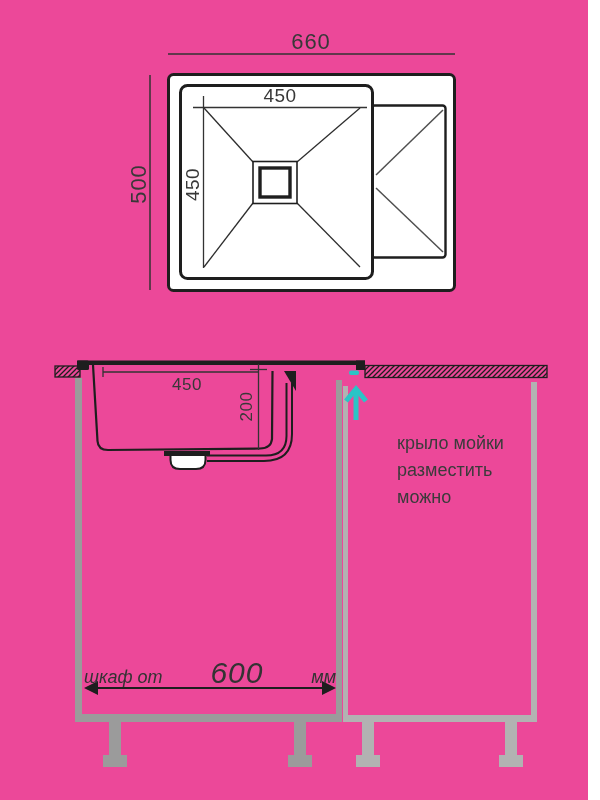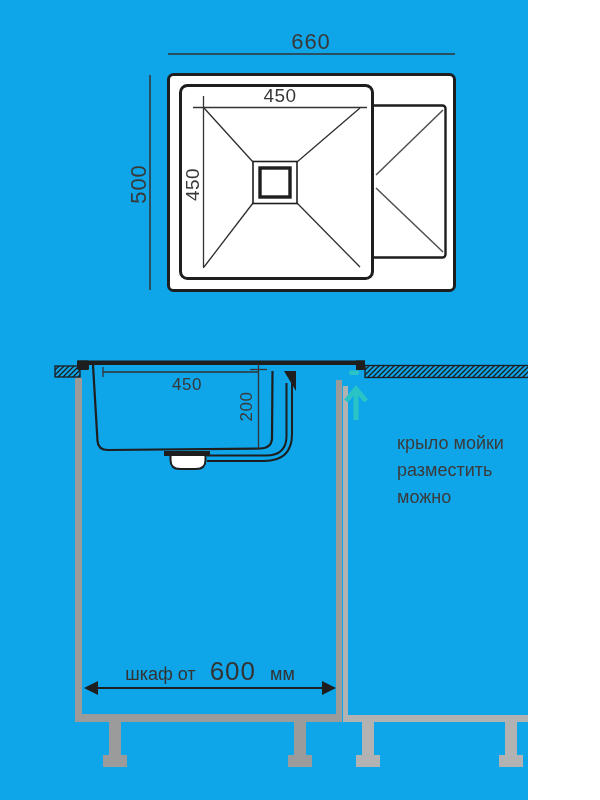--- a/index.html
+++ b/index.html
@@ -1,41 +1,42 @@
 <!DOCTYPE html>
 <html><head>
 <meta charset="utf-8">
 <style>
   html,body{margin:0;padding:0;background:#ffffff;}
   #stage{
-    position:relative;width:528px;height:800px;background:#0ea5e9;
+    position:relative;width:588px;height:800px;background:#ec4899;
     font-family:"Liberation Sans","DejaVu Sans",sans-serif;color:#3a3a3a;
     overflow:hidden;
   }
   #stage svg{position:absolute;left:0;top:0;}
   .lbl{position:absolute;text-align:center;color:#383838;line-height:1;}
   .lbl.h{display:flex;align-items:center;justify-content:center;}
   .vtext{
     position:absolute;display:flex;align-items:center;justify-content:center;
     transform:rotate(-90deg);color:#383838;line-height:1;
   }
   .fs22{font-size:22px;letter-spacing:1px;}
   .fs19{font-size:19px;letter-spacing:0.5px;}
   .fs17{font-size:17px;letter-spacing:0.5px;}
   #note{
     position:absolute;left:356px;top:430px;width:200px;
     font-size:18px;line-height:27px;color:#3b3b3b;margin-left:41px;
   }
   #cab-label{
     position:absolute;left:84px;top:656px;width:252px;height:30px;
-    display:flex;align-items:baseline;justify-content:center;gap:14px;
+    display:flex;align-items:baseline;justify-content:space-between;gap:5px;
     color:#333333;
+    font-style:italic;
   }
   #cab-label .small{font-size:18px;}
-  #cab-label .big{font-size:26px;letter-spacing:1px;}
+  #cab-label .big{font-size:30px;letter-spacing:1px;}
 </style>
 </head>
 <body>
 
 <div id="stage">
 
 <svg width="600" height="800" viewBox="0 0 600 800">
   <defs>
     <pattern id="hatch" width="5" height="5" patternUnits="userSpaceOnUse">
       <path d="M-1,6 L6,-1 M-1,1 L1,-1 M4,6 L6,4" stroke="#1e1e1e" stroke-width="1.3" fill="none"></path>

